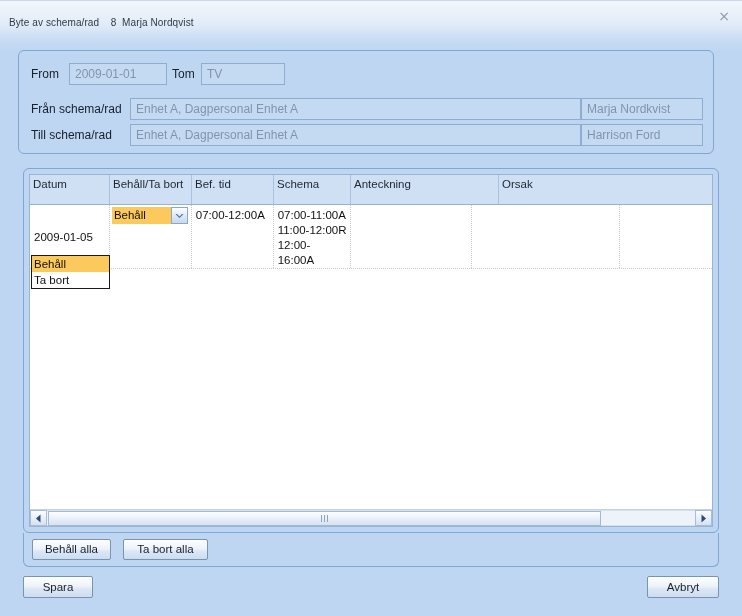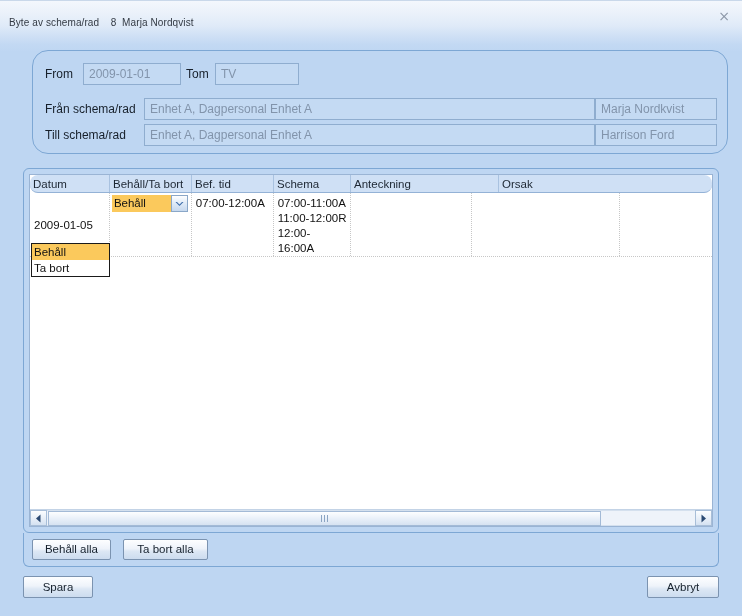--- a/index.html
+++ b/index.html
@@ -50,24 +50,24 @@
   }
   #top-hairline {
     position: absolute;
     left: 0; top: 0; width: 742px; height: 1px;
     background: #c9d8ea;
   }
 
   
   #form-panel {
     position: absolute;
-    left: 32px; top: 50px;
+    left: 18px; top: 50px;
     width: 696px; height: 104px;
     border: 1px solid #7da7d4;
-    border-radius: 16px;
+    border-radius: 6px;
     box-sizing: border-box;
     background: transparent;
   }
   .fld-label {
     position: absolute;
     color: #17202b;
     font-size: 12px;
     white-space: nowrap;
   }
   .fld-input {
@@ -100,25 +100,24 @@
     position: relative;
     width: 684px;
     height: 353px;
     background: #ffffff;
     border: 1px solid #9ab4d4;
     box-sizing: border-box;
     overflow: hidden;
   }
   #grid-head {
     display: flex;
-    height: 18px;
+    height: 30px;
     background: #cfe0f5;
     border-bottom: 1px solid #94b2d6;
     box-sizing: border-box;
-    border-radius: 8px;
   }
   #grid-head .hcell {
     box-sizing: border-box;
     border-right: 1px solid #a9c2e0;
     padding: 1px 0 0 3px;
     font-size: 11.5px;
     color: #1d2733;
     overflow: hidden;
     white-space: nowrap;
     line-height: 16px;

